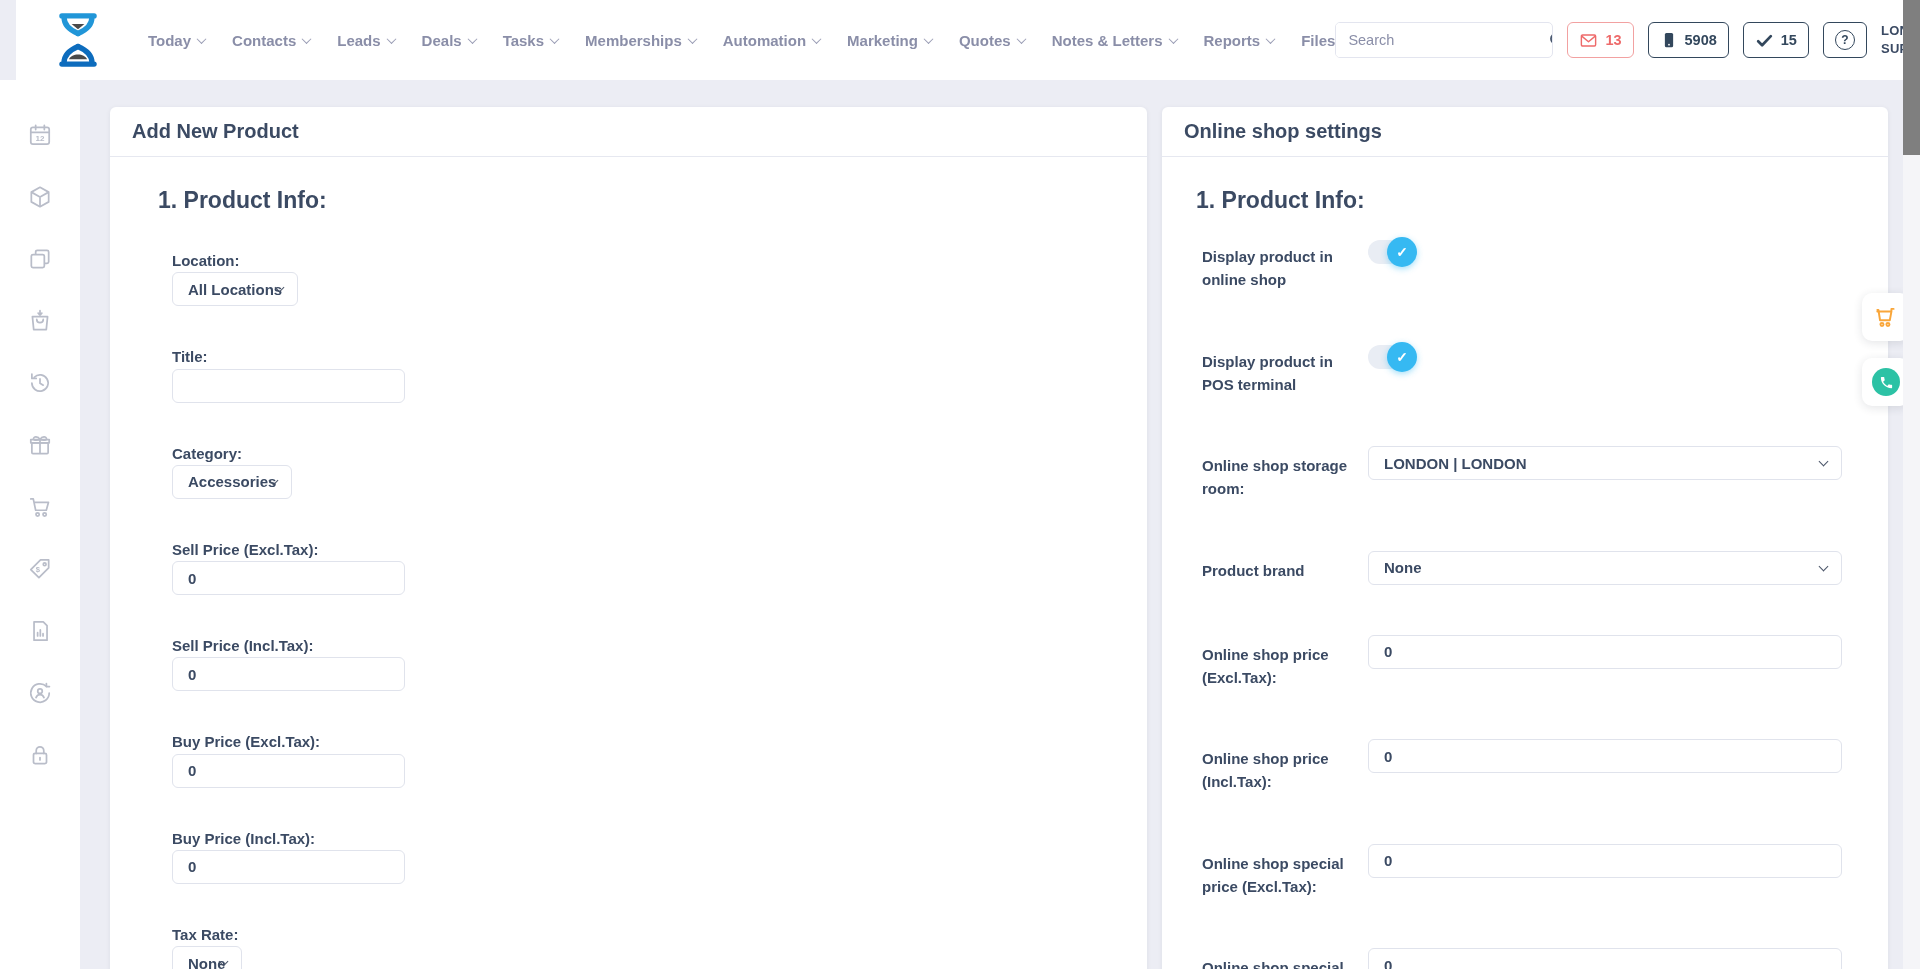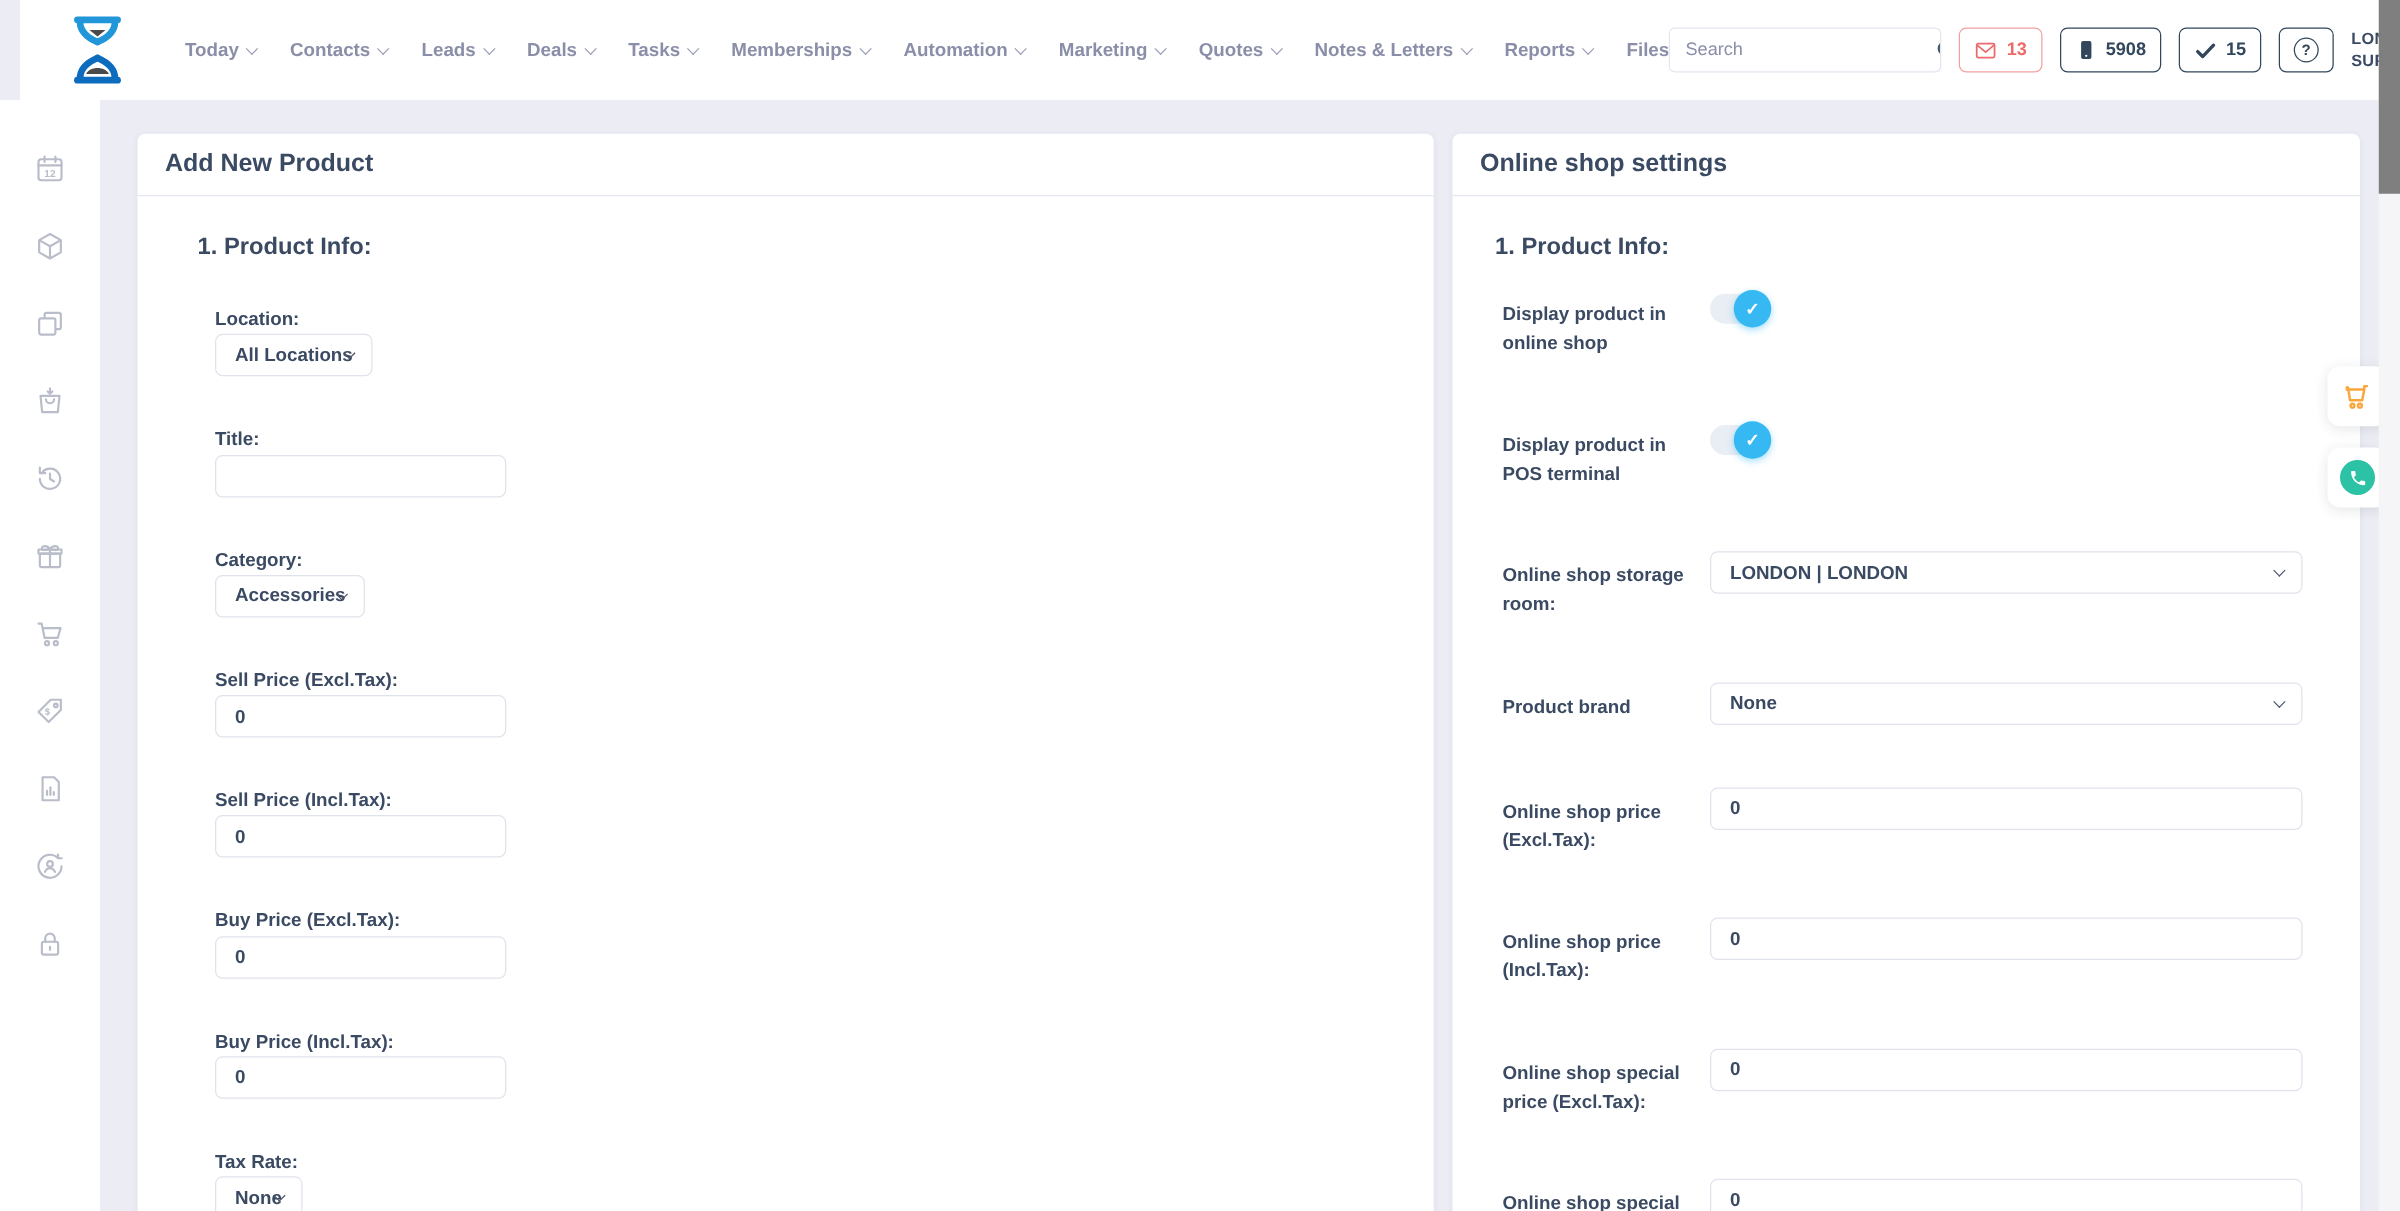--- a/index.html
+++ b/index.html
@@ -39,21 +39,21 @@
   .side-icon { width:26px; height:26px; color:#b9bdc9; cursor:pointer; flex:0 0 auto; }
   .side-icon svg { width:26px; height:26px; }
 
   
   .panel { position:absolute; top:107px; background:#fff; border-radius:6px;
            box-shadow:0 1px 5px rgba(31,45,61,.07); }
   .panel-left  { left:110px;  width:1037px; height:930px; }
   .panel-right { left:1162px; width:726px;  height:930px; }
   .panel-hd { height:50px; display:flex; align-items:center; padding:0 22px;
               border-bottom:1px solid #e6e8f0; font-size:20px; font-weight:600; color:#3b4a63; }
-  .section-title { font-size:19px; font-weight:600; color:#3b4a63; }
+  .section-title { font-size:23px; font-weight:600; color:#3b4a63; }
   .panel-left  .section-title { margin:30px 0 27px 48px; }
   .panel-right .section-title { margin:30px 0 23px 34px; }
   .panel-left  .rows { padding:0 37px 0 62px; }
   .panel-right .rows { padding:0 46px 0 40px; }
 
   .frow { display:flex; align-items:flex-start; }
   .panel-left  .frow { margin-bottom:31px;flex-direction:column; }
   .panel-right .frow { margin-bottom:50px; }
   .panel-right .frow.tight { margin-bottom:36px; }
   .flabel { font-size:15px; font-weight:600; color:#3b4a63; padding-top:8px; line-height:1.55; }

